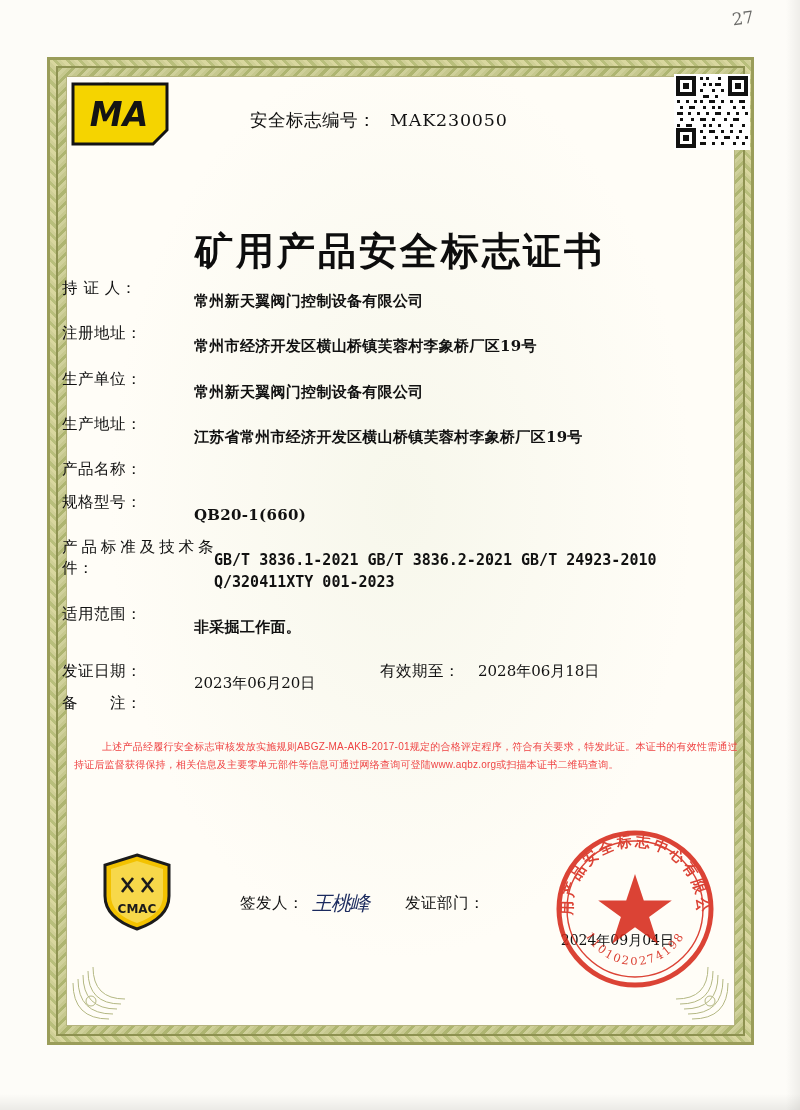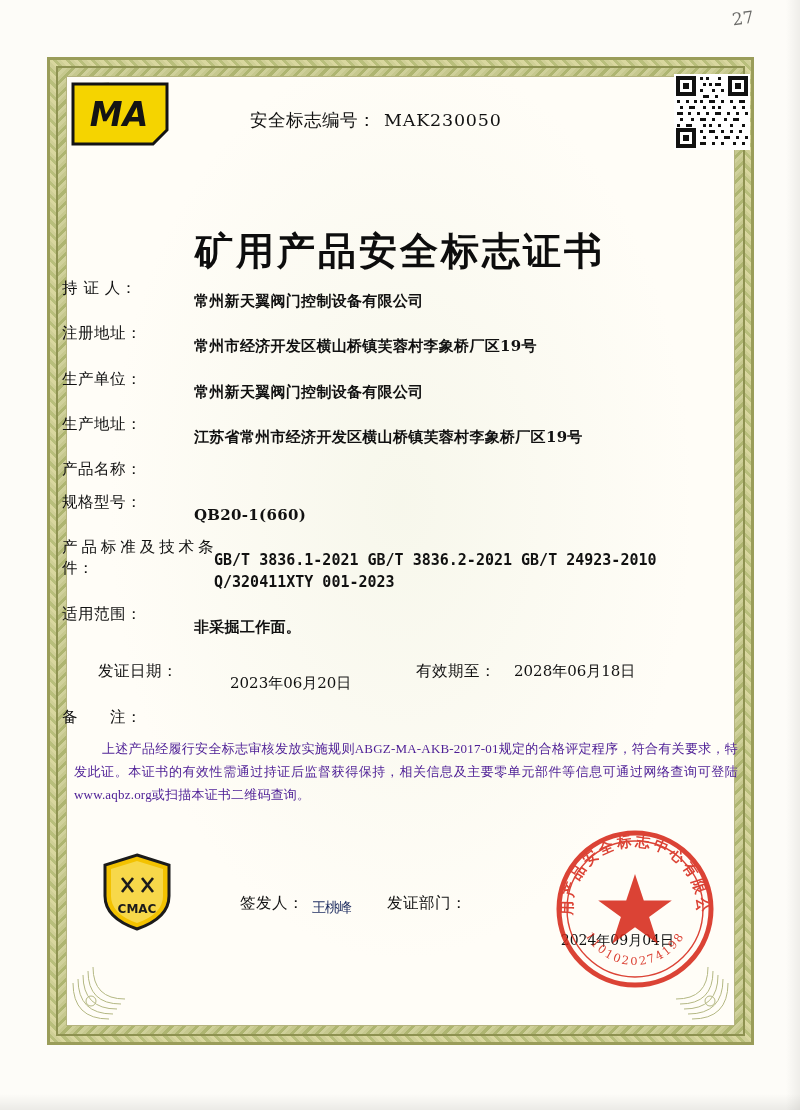--- a/index.html
+++ b/index.html
@@ -119,21 +119,21 @@
 
   .cert-no {
     position: absolute;
     left: 250px;
     top: 108px;
     font-family: "DejaVu Serif", serif;
     font-size: 17.5px;
     color: #111;
     letter-spacing: 0.5px;
   }
-  .cert-no .label { margin-right: 8px; }
+  .cert-no .label { margin-right: 14px; }
   .cert-no .value { font-family: "DejaVu Serif", serif; letter-spacing: 0.8px; }
 
   .qr {
     position: absolute;
     right: 50px;
     top: 74px;
     width: 76px;
     height: 76px;
     background: #fff;
   }
@@ -193,21 +193,21 @@
     font-weight: bold;
     letter-spacing: 0;
   }
 
   
   .date-row {
     display: flex;
     align-items: center;
     margin-top: 12px;
   }
-  .date-row .field-label { width: 132px; flex: 0 0 132px; margin-left: 36px; }
+  .date-row .field-label { width: 132px; flex: 0 0 132px; }
   .date-row .issue-date {
     font-family: "DejaVu Serif", serif;
     font-size: 15px;
     color: #111;
     width: 186px;
     margin-top: 23px;
   }
   .date-row .expiry-label {
     font-family: "DejaVu Serif", serif;
     font-size: 15.5px;
@@ -217,34 +217,33 @@
   }
   .date-row .expiry-date {
     font-family: "DejaVu Serif", serif;
     font-size: 15px;
     color: #111;
   }
 
   .remark-row {
     display: flex;
     align-items: center;
-    margin-top: 14px;
   }
   .remark-row .field-label { width: 132px; flex: 0 0 132px; }
 
   
   .statement {
     position: absolute;
     left: 74px;
     right: 62px;
     top: 738px;
-    font-family: Liberation Serif, serif;
-    font-size: 13px;
+    font-family: Liberation Sans, sans-serif;
+    font-size: 10px;
     line-height: 1.75;
-    color: #4c1d95;
+    color: #ef4444;
     text-align: justify;
     text-indent: 28px;
     letter-spacing: 0.2px;
   }
 
   
   .cmac-badge {
     position: absolute;
     left: 100px;
     bottom: 178px;
@@ -259,21 +258,22 @@
     display: flex;
     align-items: flex-end;
     font-family: "DejaVu Serif", serif;
     font-size: 15.5px;
     color: #111;
     letter-spacing: 0.5px;
   }
   .signature-script {
     margin: 0 14px 0 8px;
     font-family: "DejaVu Serif", serif;
-    font-size: 14px;
+    font-style: italic;
+    font-size: 20px;
     color: #1b2a5e;
     transform: rotate(-5deg) skewX(-8px);
     position: relative;
     top: 3px;
     letter-spacing: -1px;
   }
   .dept-label { margin-left: 22px; }
 
   .seal-date {
     position: absolute;

